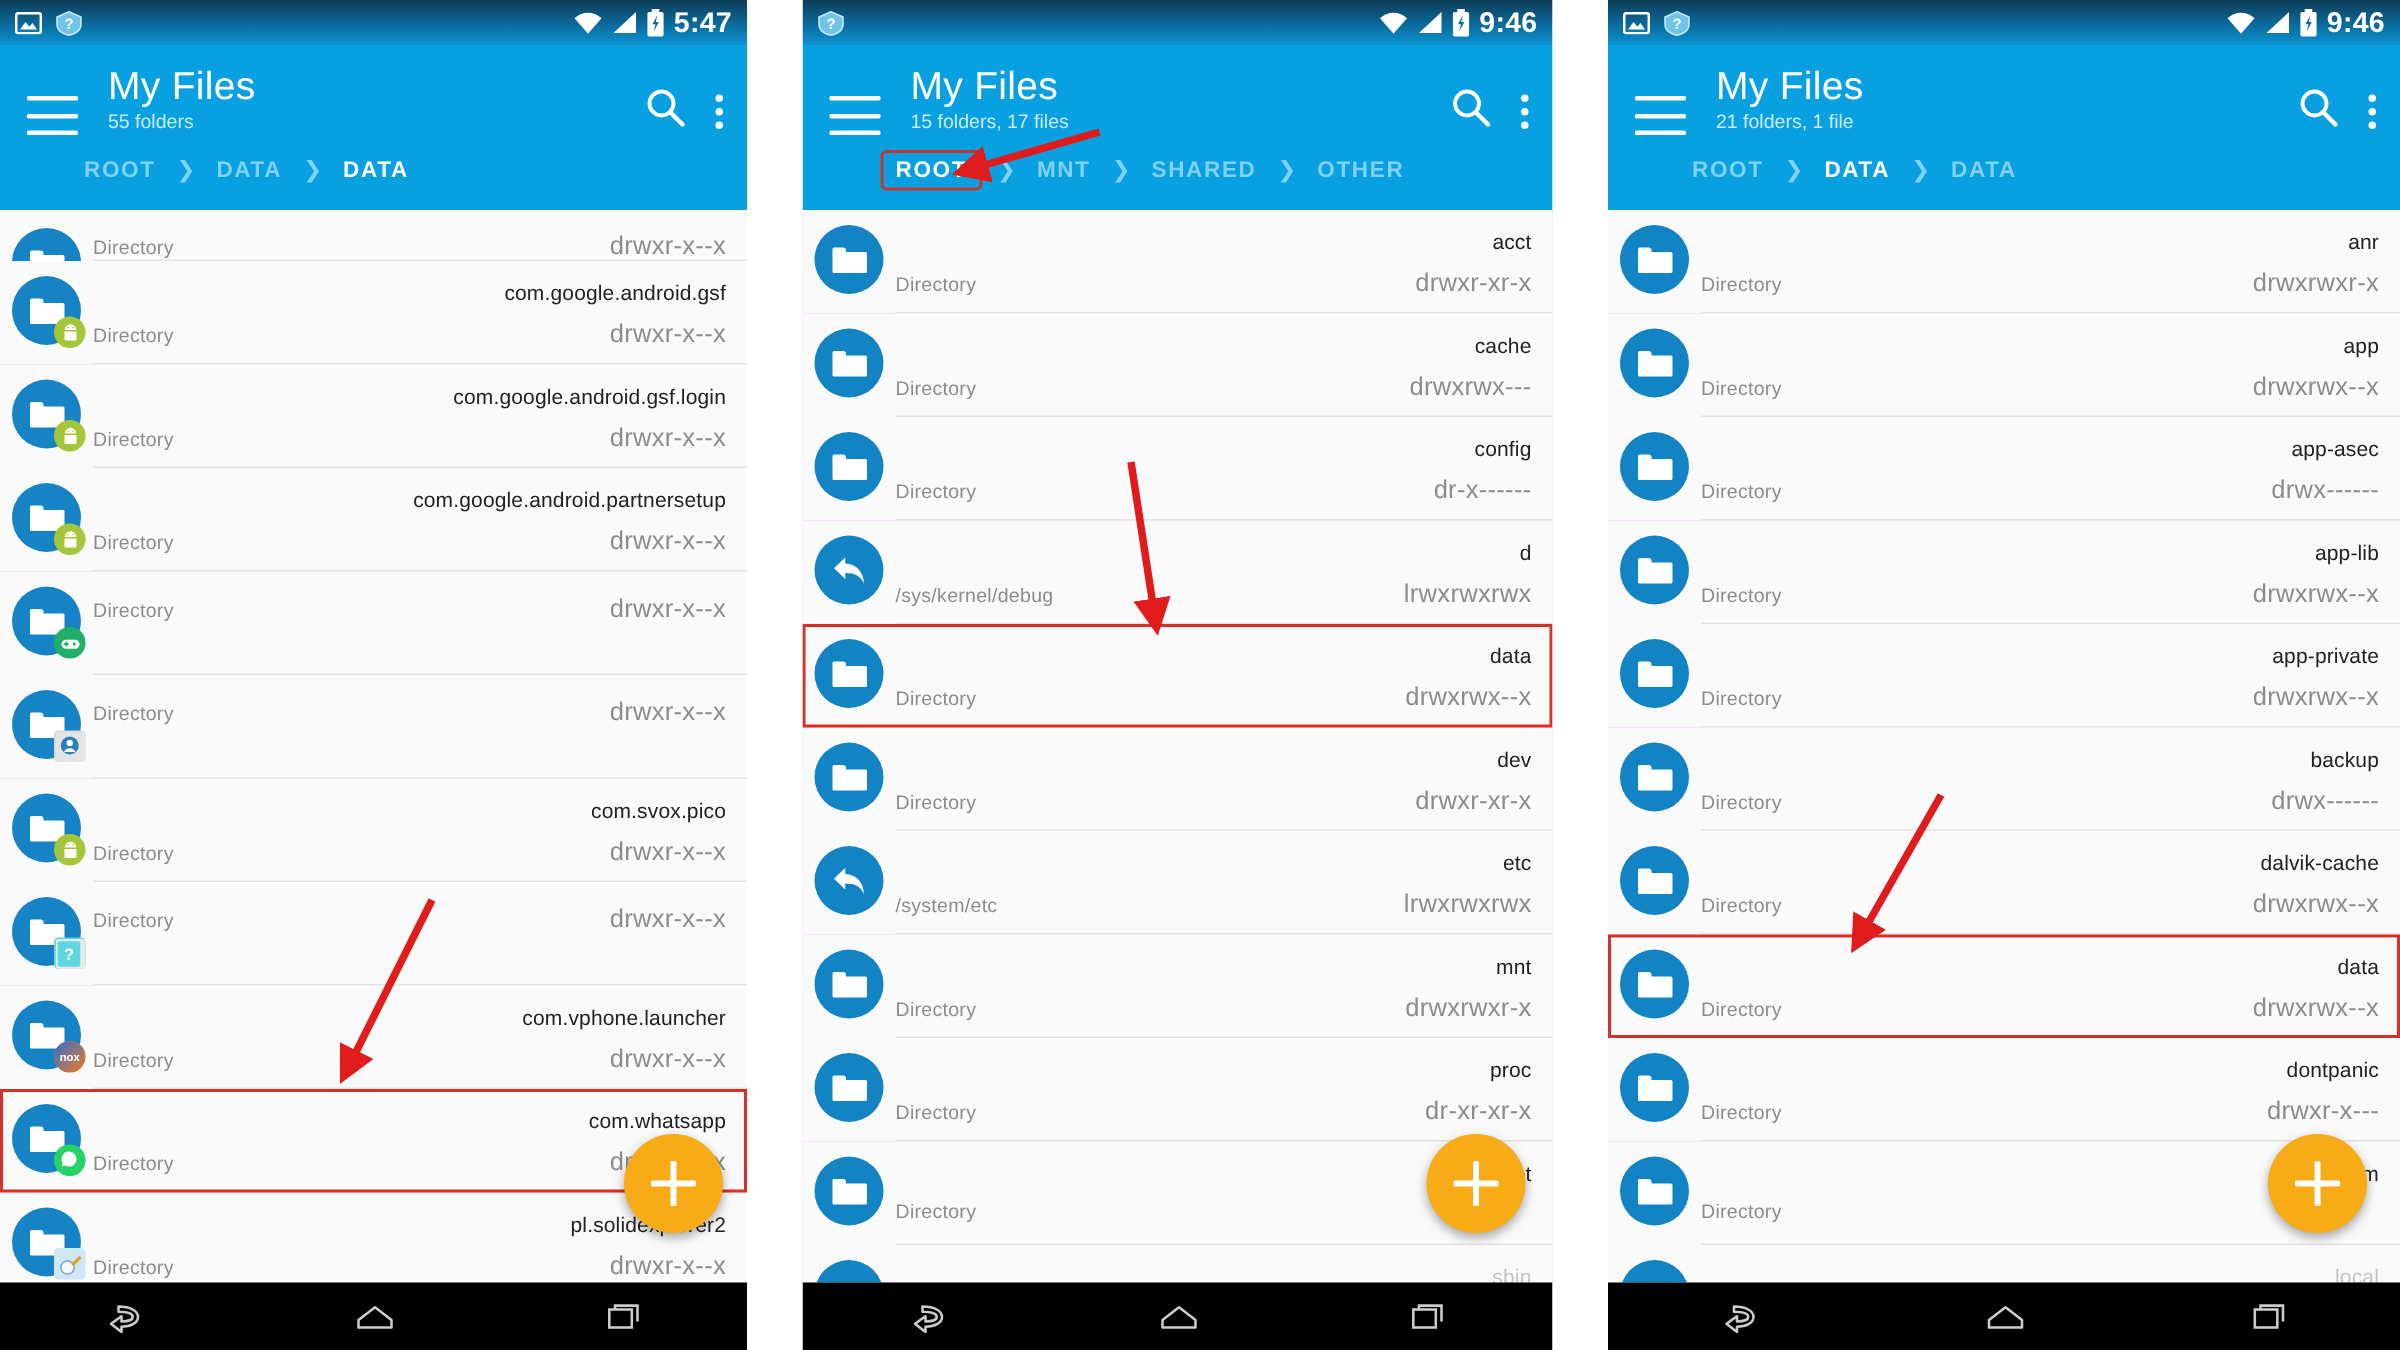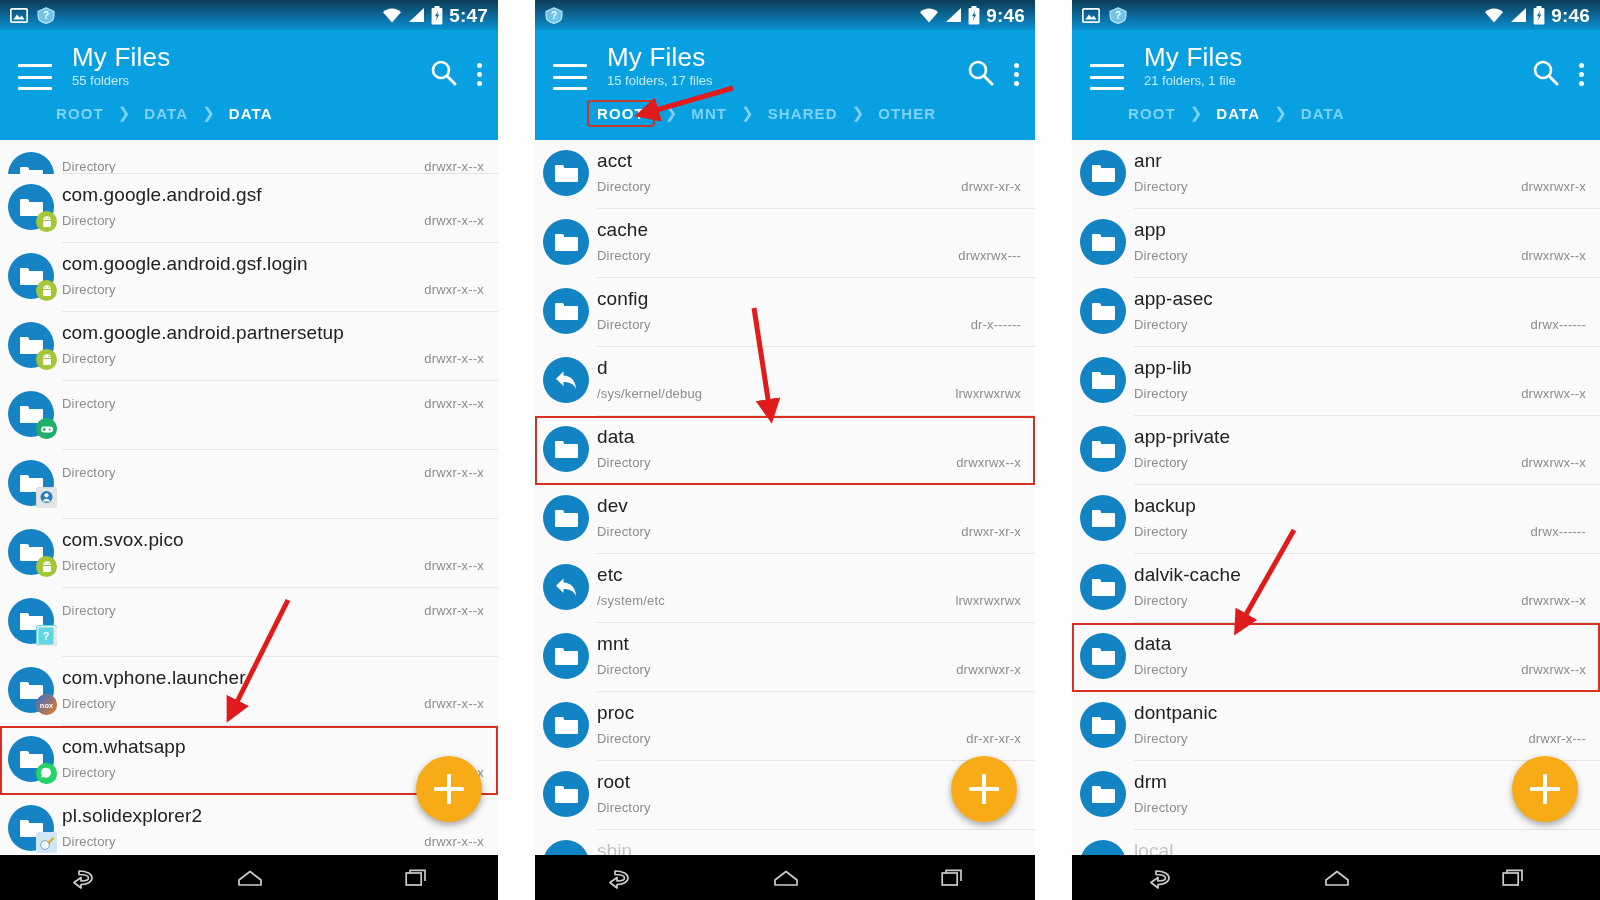--- a/index.html
+++ b/index.html
@@ -54,24 +54,24 @@
   .circ{position:relative;width:46px;height:46px;border-radius:50%;background:#1683c4;display:flex;align-items:center;justify-content:center;}
   .circ.flat{background:#1283c3;}
   .folder{width:23px;height:17px;position:relative;}
   .folder:before{content:"";position:absolute;left:0;top:0;width:9px;height:4px;background:#fff;border-radius:1px 2px 0 0;}
   .folder:after{content:"";position:absolute;left:0;top:3px;width:23px;height:14px;background:#fff;border-radius:1px;}
   .lnk{width:24px;height:22px;position:relative;}
   .lnk svg{position:absolute;left:0;top:0;}
   .badge{position:absolute;right:-3px;bottom:-2px;width:21px;height:21px;border-radius:50%;display:flex;align-items:center;justify-content:center;font-size:9px;color:#fff;overflow:hidden;}
   .badge.sq{border-radius:3px;}
   .txt-cell{flex:1 1 auto;padding:9px 14px 0 0;min-width:0;position:relative;}
-  .fname{font-size:19px;color:#212121;line-height:24px;white-space:nowrap;overflow:hidden;text-overflow:ellipsis;letter-spacing:.1px;}
+  .fname{font-size:14px;color:#212121;line-height:24px;white-space:nowrap;overflow:hidden;text-overflow:ellipsis;letter-spacing:.1px;text-align:right;}
   .meta{display:flex;align-items:baseline;margin-top:6px;}
   .ftype{font-size:13px;color:#8c8c8c;letter-spacing:.2px;}
-  .fperm{margin-left:auto;font-size:13px;color:#8c8c8c;letter-spacing:.2px;white-space:nowrap;}
+  .fperm{margin-left:auto;font-size:17px;color:#8c8c8c;letter-spacing:.2px;white-space:nowrap;}
   .row.partial-top{height:34px;align-items:flex-end;}
   .row.partial-top .icon-cell{padding-top:0;align-items:flex-end;}
   .row.partial-top .circ{margin-bottom:-24px;}
   .row.partial-top .txt-cell{padding-top:0;}
   .row.partial-bottom{height:26px;overflow:hidden;}
   .row.partial-bottom .fname{opacity:.25;}
   .row.highlight{outline:2px solid #d93025;outline-offset:-2px;z-index:4;}
 
   
   .fab{position:absolute;width:66px;height:66px;border-radius:50%;background:#f7ab17;

